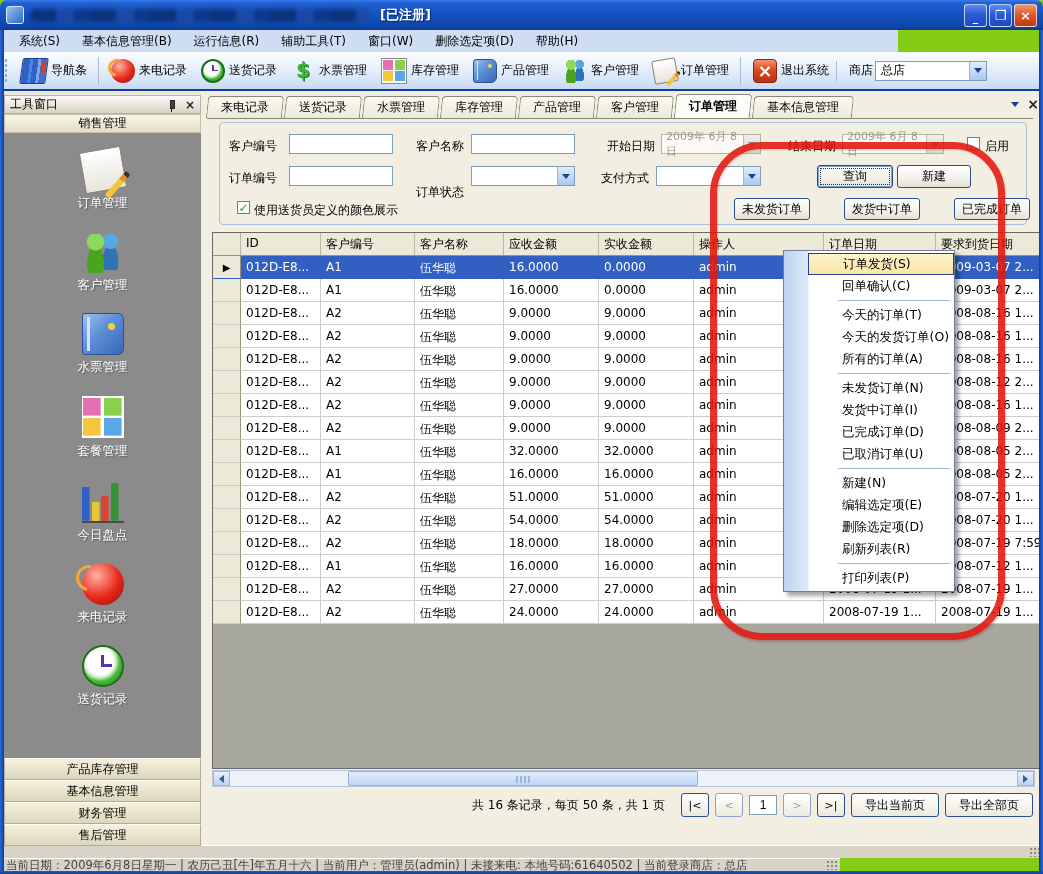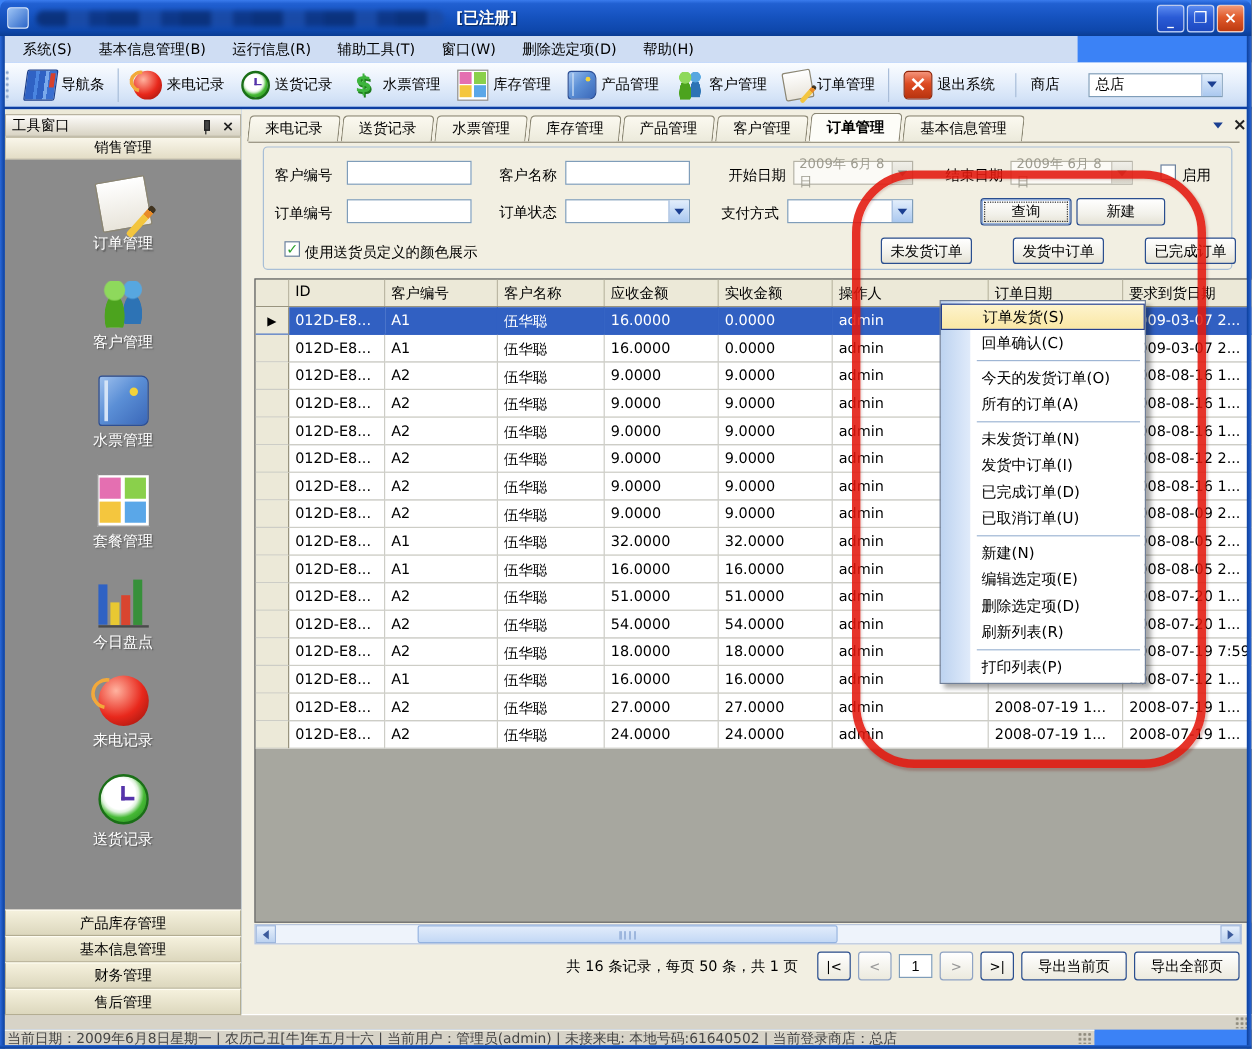--- a/index.html
+++ b/index.html
@@ -1,16 +1,16 @@
 <!DOCTYPE html>
 <html><head>
 <meta charset="utf-8">
 <style>
   html,body{margin:0;padding:0;background:#555;font-family:"DejaVu Sans","Liberation Sans",sans-serif;}
-  .window{position:relative;width:1043px;height:874px;background:#3b82f6;overflow:hidden;
+  .window{position:relative;width:1043px;height:874px;background:#84cc16;overflow:hidden;
     font-size:12px;color:#000;}
   
   .titlebar{position:absolute;left:0;top:0;width:1043px;height:30px;
     background:linear-gradient(180deg,#3a7bed 0%,#2160d2 10%,#1653c0 45%,#0e47ab 85%,#0a3c93 100%);
     border-radius:7px 7px 0 0;display:flex;align-items:center;padding:0 6px;box-sizing:border-box;}
   .app-icon{width:16px;height:16px;border-radius:3px;background:linear-gradient(135deg,#9cc3f5,#2c66c8);
     border:1px solid #dce9fb;margin-right:6px;flex:none;}
   .redact{display:inline-block;height:13px;width:340px;border-radius:6px;margin-right:10px;
     background:repeating-linear-gradient(90deg,#0a2f77 0 26px,#1a4aa5 26px 44px,#0d3584 44px 60px);
     filter:blur(2px);opacity:.9;}
@@ -27,21 +27,21 @@
     display:flex;align-items:center;padding-left:8px;box-sizing:border-box;}
   .menubar .mitem{padding:3px 11px;cursor:default;}
   
   .toolbar{position:absolute;left:0;top:52px;width:1043px;height:39px;
     background:linear-gradient(180deg,#fbfdff 0%,#e9f1fc 40%,#d4e3f7 80%,#c7d9f2 100%);
     border-bottom:2px solid #0d3ea0;display:flex;align-items:center;box-sizing:border-box;padding-left:4px;}
   .tgrip{width:6px;height:26px;margin-right:4px;flex:none;
     background:radial-gradient(circle,#8aa5cc 1px,transparent 1.6px);background-size:4px 5px;background-repeat:repeat-y;}
   .titem{display:flex;align-items:center;gap:4px;padding:2px 7px;cursor:pointer;white-space:nowrap;}
   .titem.sep-before{border-left:1px solid #a9bdd9;margin-left:4px;padding-left:12px;}
-  .shop-area{display:flex;align-items:center;gap:24px;margin-left:10px;border-left:1px solid #a9bdd9;padding-left:12px;}
+  .shop-area{display:flex;align-items:center;gap:2px;border-left:1px solid #a9bdd9;padding-left:12px;}
   .shop-combo{width:112px;height:20px;background:#fff;border:1px solid #7f9db9;display:flex;align-items:center;
     justify-content:space-between;padding-left:5px;box-sizing:border-box;cursor:pointer;}
   .combo-arrow{width:16px;height:100%;background:linear-gradient(180deg,#e2eefc,#aac8ef);border-left:1px solid #9ab6dd;
     display:flex;align-items:center;justify-content:center;flex:none;}
   .tri-down{width:0;height:0;border-left:4px solid transparent;border-right:4px solid transparent;border-top:5px solid #1b3f91;}
   
   .ic{position:relative;display:inline-block;flex:none;}
   .ic24{width:24px;height:24px;}
   .ic42{width:42px;height:42px;}
   .ic-nav-books{background:linear-gradient(90deg,#2f62c4 0 28%,#4a85e0 28% 40%,#2f62c4 40% 62%,#79a9ec 62% 74%,#3a6fd0 74% 100%);
@@ -176,31 +176,31 @@
   .pg-btn{width:26px;height:22px;border:1px solid #2a4e8f;border-radius:3px;font-size:11px;
     background:linear-gradient(180deg,#ffffff,#eceade);display:flex;align-items:center;justify-content:center;cursor:pointer;}
   .pg-btn.dim{color:#999;border-color:#8fa3c4;}
   .pg-input{width:28px;height:20px;border:1px solid #7f9db9;text-align:center;font-size:12px;box-sizing:border-box;}
   .pg-export{width:86px;height:22px;border:1px solid #2a4e8f;border-radius:3px;
     background:linear-gradient(180deg,#ffffff,#eceade);display:flex;align-items:center;justify-content:center;cursor:pointer;}
   
   .cmenu{position:absolute;left:783px;top:250px;width:172px;padding:2px 0;z-index:30;
     background:linear-gradient(to right,#bdd3f0 0px,#dfeafa 24px,#ffffff 25px);
     border:1px solid #6f7f98;box-shadow:4px 4px 4px rgba(0,0,0,.35);box-sizing:border-box;}
-  .cm-item{height:22px;line-height:22px;padding-left:34px;font-size:12.5px;position:relative;cursor:pointer;white-space:nowrap;}
+  .cm-item{height:22px;line-height:22px;padding-left:34px;font-size:12.5px;position:relative;cursor:pointer;white-space:nowrap;margin-left:24px;}
   .cm-item.cm-hl{background:linear-gradient(180deg,#fdf3cd,#fae7a4);border:1px solid #26408c;box-sizing:border-box;
     line-height:20px;}
   .cm-item.cm-sep{height:7px;cursor:default;}
   .cm-item.cm-sep::after{content:"";position:absolute;left:30px;right:4px;top:3px;border-top:1px solid #9fb6d4;}
   
   .annotation{position:absolute;left:710px;top:142px;width:281px;height:484px;border:7px solid rgba(227,23,13,.88);
     border-radius:52px;z-index:40;pointer-events:none;box-shadow:1px 2px 2px rgba(120,20,10,.25), inset 1px 1px 2px rgba(120,20,10,.2);}
   
   .statusbar1{position:absolute;left:0;top:845px;width:1043px;height:13px;background:#d7d3c7;border-top:1px solid #fff;box-sizing:border-box;}
-  .statusbar2{position:absolute;left:0;top:858px;width:912px;height:13px;background:#d7d3c7;border-top:1px solid #fffef5;
+  .statusbar2{position:absolute;left:0;top:858px;width:840px;height:13px;background:#d7d3c7;border-top:1px solid #fffef5;
     box-sizing:border-box;display:flex;align-items:center;padding-left:6px;font-size:11.5px;white-space:nowrap;overflow:hidden;}
   .grip{position:absolute;right:2px;bottom:1px;width:12px;height:10px;
     background:radial-gradient(circle,#8f8b7d 1px,transparent 1.4px);background-size:4px 4px;}
   .muted{color:#444;}
 </style>
 </head>
 <body>
 
 <div class="window">
 
@@ -396,21 +396,21 @@
         <span style="font-size:11px;">2009年 6月 8日</span>
         <span class="combo-arrow">
             <span class="tri-down"></span>
           </span>
       </span>
       <span class="chk" style="left:747px;top:14px;"></span>
       <span class="flabel" style="left:765px;top:15px;">启用</span>
 
       <span class="flabel" style="left:9px;top:47px;">订单编号</span>
       <input class="finput" style="left: 69px; top: 43px;">
-      <span class="flabel" style="left:196px;top:46px;font-family:Liberation Serif, serif;">订单状态</span>
+      <span class="flabel" style="left:196px;top:61px;font-family:Liberation Serif, serif;">订单状态</span>
       <span class="fcombo" style="left:251px;top:43px;">
         <span></span>
         <span class="combo-arrow">
             <span class="tri-down"></span>
           </span>
       </span>
       <span class="flabel" style="left:381px;top:47px;">支付方式</span>
       <span class="fcombo" style="left:436px;top:43px;width:105px;">
         <span></span>
         <span class="combo-arrow">
@@ -667,20 +667,23 @@
   <div class="cm-item cm-hl">
         <span>订单发货(S)</span>
       </div>
       <div class="cm-item">
         <span>回单确认(C)</span>
       </div>
       <div class="cm-item cm-sep">
         <span></span>
       </div>
       <div class="cm-item">
+        <span>今天的订单(T)</span>
+      </div>
+      <div class="cm-item">
         <span>今天的发货订单(O)</span>
       </div>
       <div class="cm-item">
         <span>所有的订单(A)</span>
       </div>
       <div class="cm-item cm-sep">
         <span></span>
       </div>
       <div class="cm-item">
         <span>未发货订单(N)</span>

